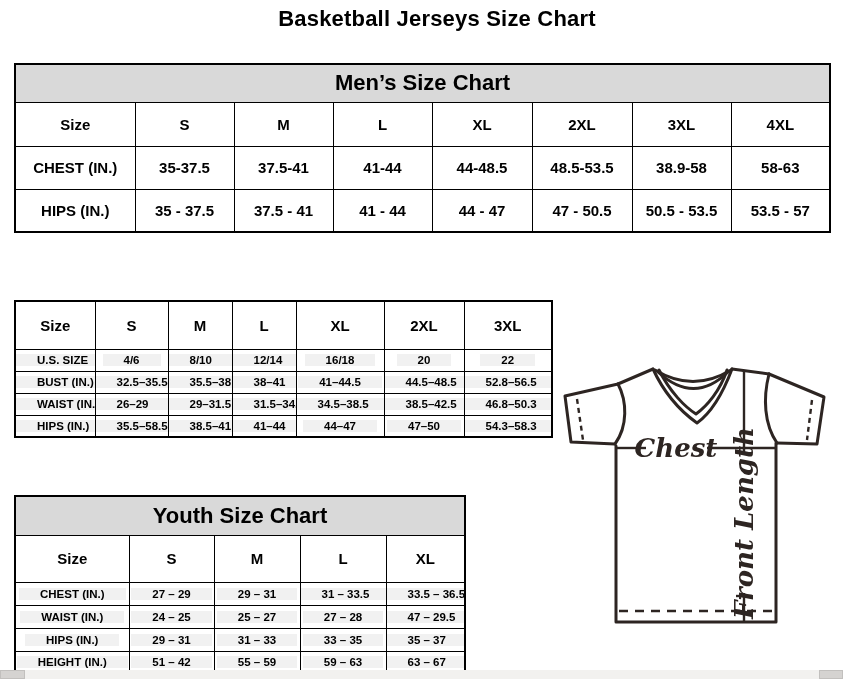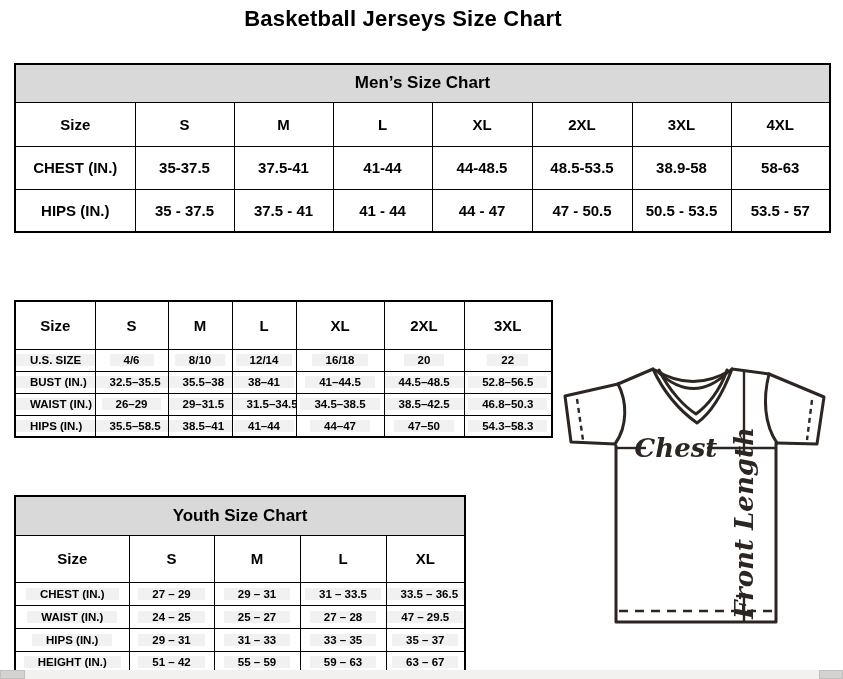--- a/index.html
+++ b/index.html
@@ -3,50 +3,50 @@
 <meta charset="utf-8">
 <style>
   html,body{margin:0;padding:0;background:#ffffff;}
   .canvas{
     position:relative; width:843px; height:679px; background:#ffffff;
     font-family:"Liberation Sans", sans-serif; color:#000;
     overflow:hidden;
   }
   .page-title{
     position:absolute; top:6px; left:0; width:806px; text-align:center;
-    font-size:22px; font-weight:bold; letter-spacing:0.2px;
+    font-size:22px; font-weight:bold; letter-spacing:0.2px;padding-left:34px;
   }
   table.size-table{
     position:absolute; border-collapse:collapse; table-layout:fixed;
     border:2px solid #000; background:#fff;
   }
   table.size-table th, table.size-table td{
     border:1px solid #000; text-align:center; vertical-align:middle;
     padding:0; overflow:hidden; white-space:nowrap;
   }
   th.tbl-title{
-    background:#d9d9d9; font-size:17px; font-weight:bold;
+    background:#d9d9d9; font-size:22px; font-weight:bold;
     border-bottom:2px solid #000;
   }
   
   #men-table{ left:14px; top:63px; width:815px; }
   #men-table .title-row{ height:38px; }
   #men-table .head-row{ height:44px; font-size:15px; font-weight:bold; }
   #men-table .data-row{ height:43px; font-size:15px; font-weight:bold; }
   
   #women-table{ left:14px; top:300px; width:537px; }
   #women-table .title-row{ height:37px; }
   #women-table .head-row{ height:48px; font-size:15px; font-weight:bold; }
   #women-table .data-row{ height:22px; font-size:11.5px; font-weight:bold; }
   
   #youth-table{ left:14px; top:495px; width:450px; }
   #youth-table .title-row{ height:39px;margin-left:29px; }
   #youth-table .head-row{ height:47px; font-size:15px; font-weight:bold; }
   #youth-table .data-row{ height:23px; font-size:11.5px; font-weight:bold; }
-  .hl{ background:#f1f1f1; padding:0 14px; }
+  .hl{ background:#f1f1f1; padding:0 21px; }
   
   .jersey{ position:absolute; left:553px; top:353px; width:290px; height:320px; }
   .jersey path, .jersey line{ fill:none; stroke:#2d2522; }
   .jersey .outline{ stroke-width:3; stroke-linejoin:round; stroke-linecap:round; }
   .jersey .thin{ stroke-width:2.4; }
   .jersey .dashed{ stroke-width:2.6; stroke-dasharray:9 7; }
   .jersey .cuff{ stroke-width:2.4; stroke-dasharray:5 4; }
   .jersey text{
     font-family:"DejaVu Serif", serif; font-style:italic; font-weight:bold;
     fill:#2d2522; font-size:26px;

